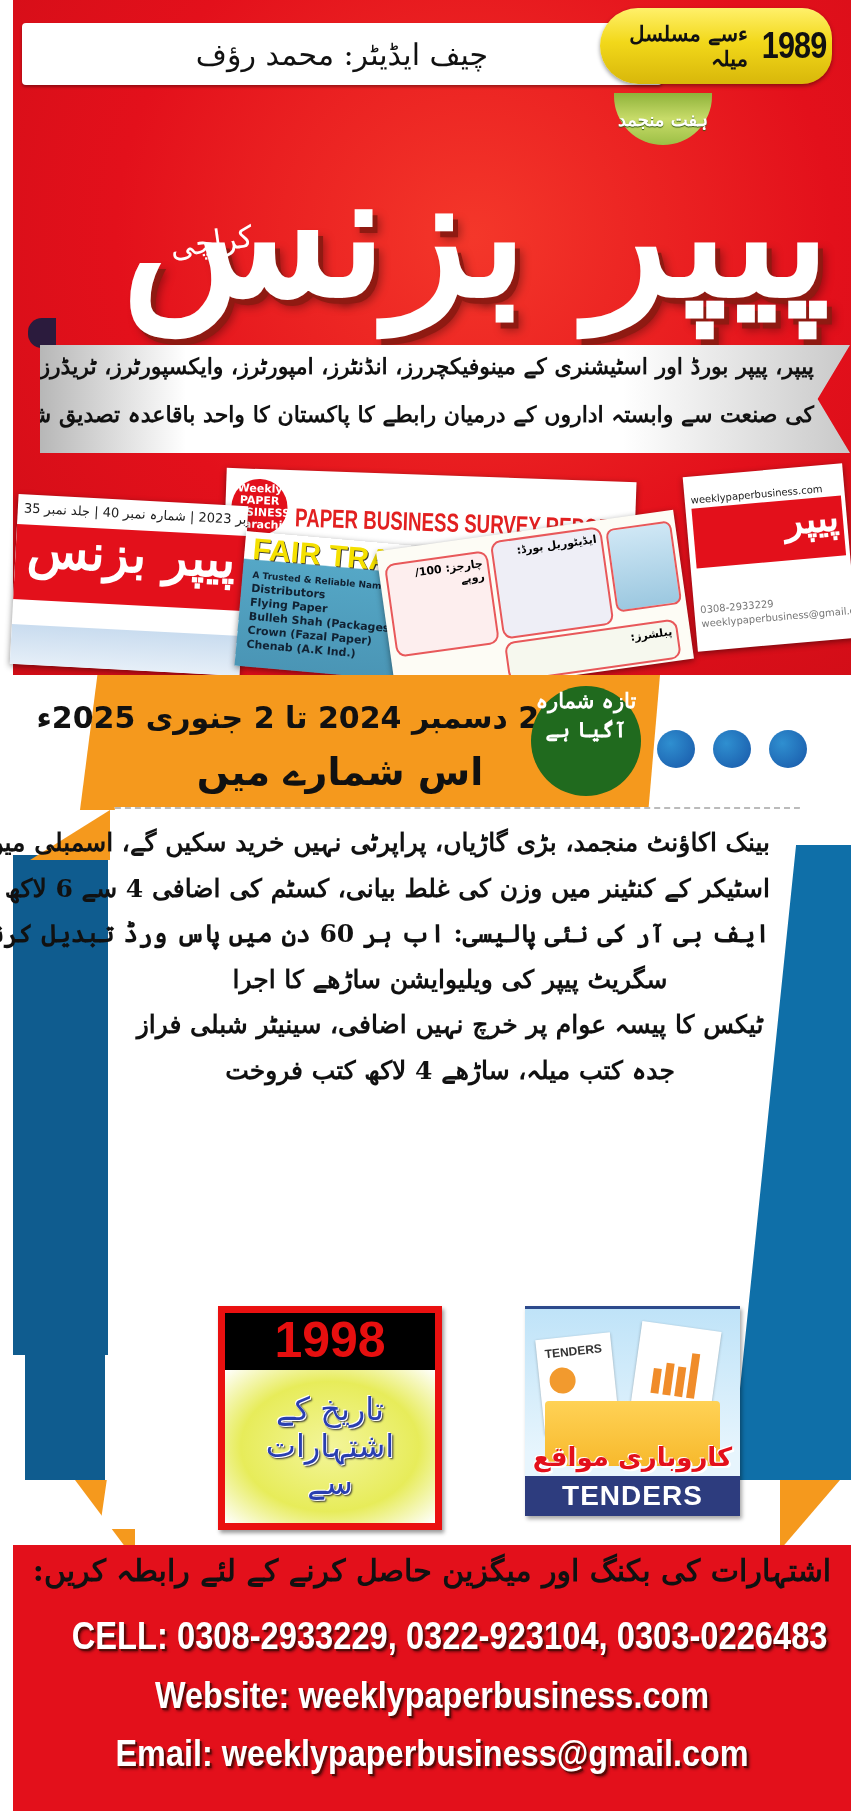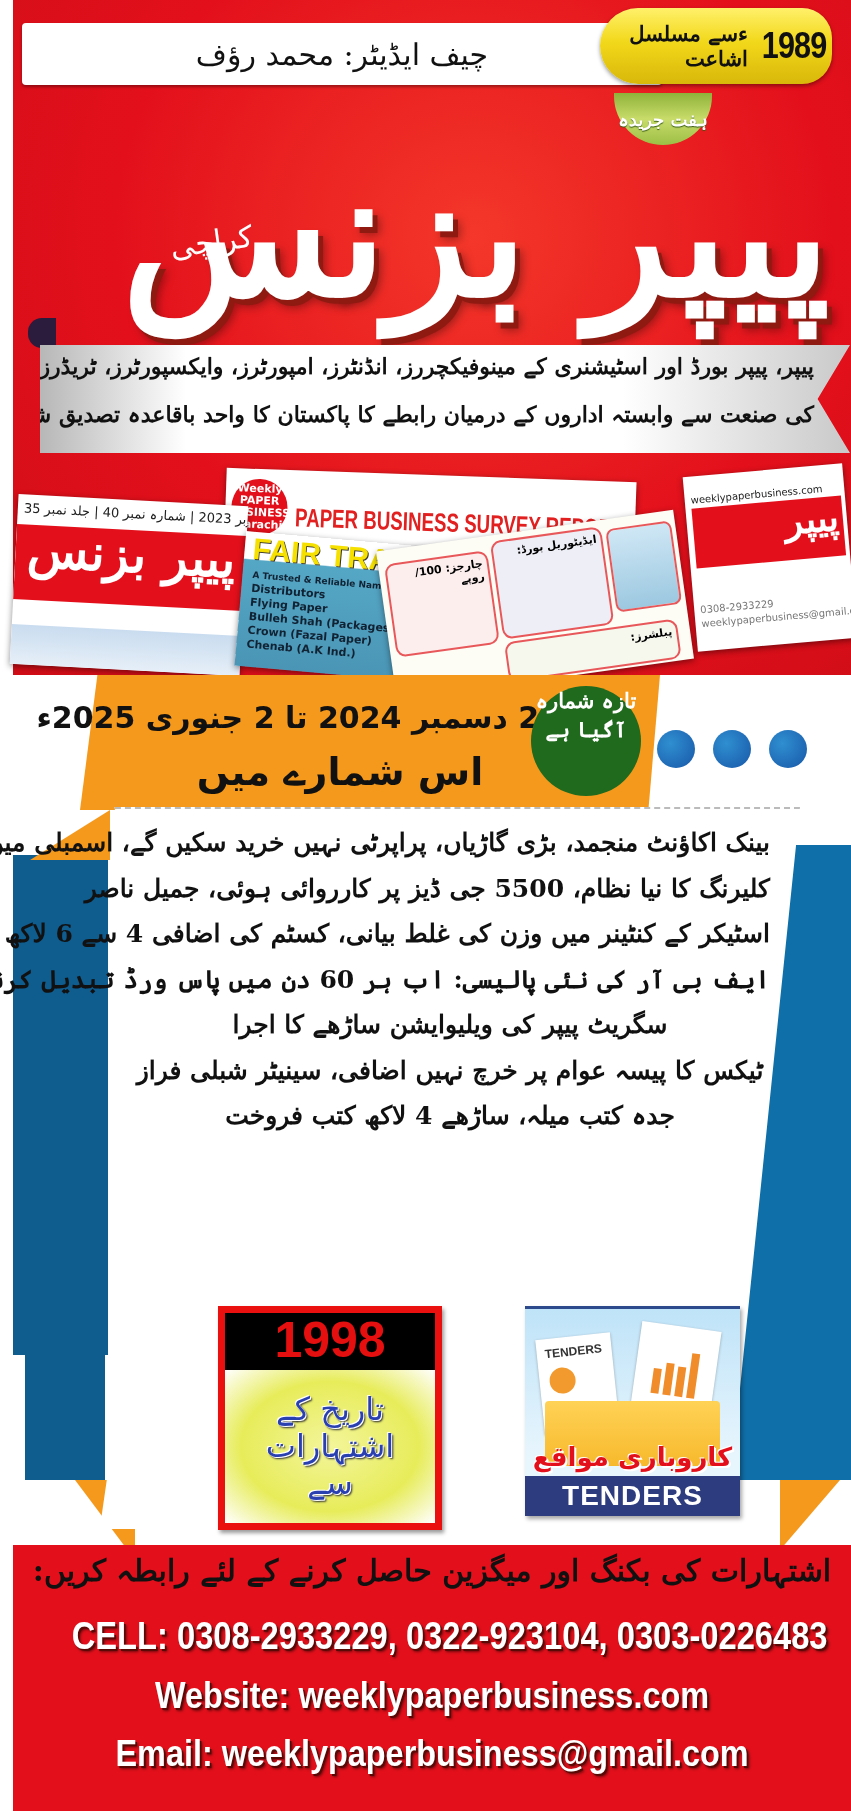--- a/index.html
+++ b/index.html
@@ -101,25 +101,25 @@
 <div id="masthead" class="abs">
   <div class="glow"></div>
 </div>
 
 <div id="editor-bar" class="abs">
   <span>چیف ایڈیٹر: محمد رؤف</span>
 </div>
 
 <div id="since-badge" class="abs">
   <span class="yr">1989</span>
-  <span class="txt">ءسے مسلسل اشاعت</span>
+  <span class="txt">ءسے مسلسل میلہ</span>
 </div>
 
 <div id="weekly-badge" class="abs">
-  <span>ہفت جریدہ</span>
+  <span>ہفت منجمد</span>
 </div>
 
 <div id="logo-title" class="abs">
   <span class="main">پیپر بزنس</span>
 </div>
 <div id="logo-city" class="abs">کراچی</div>
 
 <div id="roll-cap" class="abs"></div>
 <div id="tagline" class="abs">
   <div class="line l1">پیپر، پیپر بورڈ اور اسٹیشنری کے مینوفیکچررز، انڈنٹرز، امپورٹرز، وایکسپورٹرز، ٹریڈرز، پرنٹرز، سپلائرز اور پرنٹنگ</div>
@@ -187,21 +187,20 @@
 </div>
 
 <div class="dot" style="left:657px;"></div>
 <div class="dot" style="left:713px;"></div>
 <div class="dot" style="left:769px;"></div>
 
 <div id="white-card" class="abs"></div>
 
 <ul id="headlines" class="abs">
   <li>بینک اکاؤنٹ منجمد، بڑی گاڑیاں، پراپرٹی نہیں خرید سکیں گے، اسمبلی میں بل پیش</li>
-  <li>کلیرنگ کا نیا نظام، 5500 جی ڈیز پر کارروائی ہوئی، جمیل ناصر</li>
   <li>اسٹیکر کے کنٹینر میں وزن کی غلط بیانی، کسٹم کی اضافی 4 سے 6 لاکھ روپے کی وصولی</li>
   <li>ایف بی آر کی نئی پالیسی: اب ہر 60 دن میں پاس ورڈ تبدیل کرنا ہوگا</li>
   <li>سگریٹ پیپر کی ویلیوایشن ساڑھے کا اجرا</li>
   <li>ٹیکس کا پیسہ عوام پر خرچ نہیں اضافی، سینیٹر شبلی فراز</li>
   <li>جدہ کتب میلہ، ساڑھے 4 لاکھ کتب فروخت</li>
 </ul>
 
 <div id="history-card" class="abs">
   <div class="yr">1998</div>
   <div class="body">

